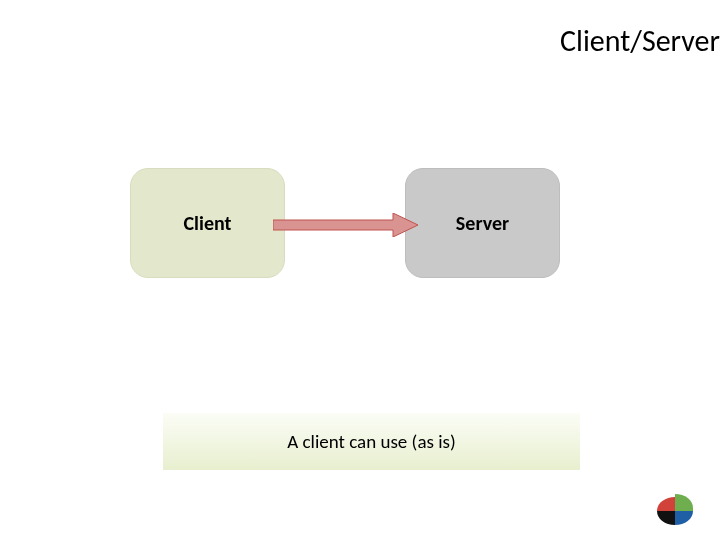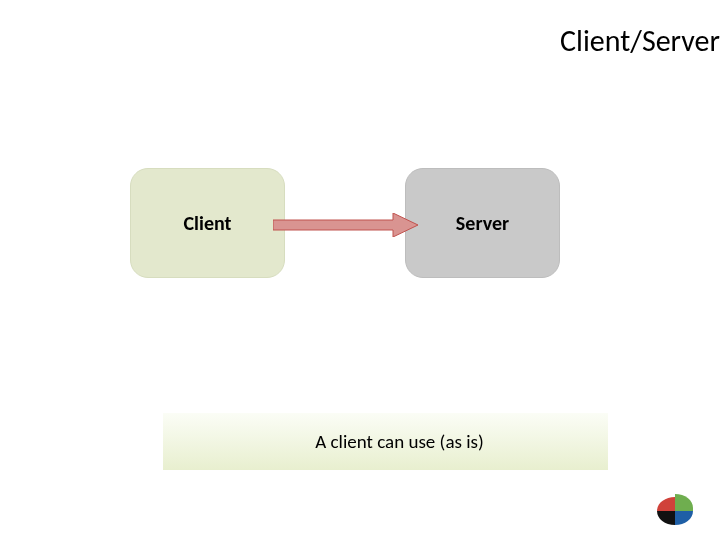--- a/index.html
+++ b/index.html
@@ -60,21 +60,20 @@
     top: 413px;
     width: 417px;
     height: 57px;
     background: linear-gradient(to bottom, #fbfdf6 0%, #e8efcf 100%);
     display: flex;
     align-items: center;
     justify-content: center;
     text-align: center;
     font-size: 19px;
     line-height: 1.25;
-    padding-left: 28px;
   }
   .logo {
     position: absolute;
     left: 652px;
     top: 494px;
     width: 46px;
     height: 34px;
   }
   .logo svg { display: block; }
 </style>

